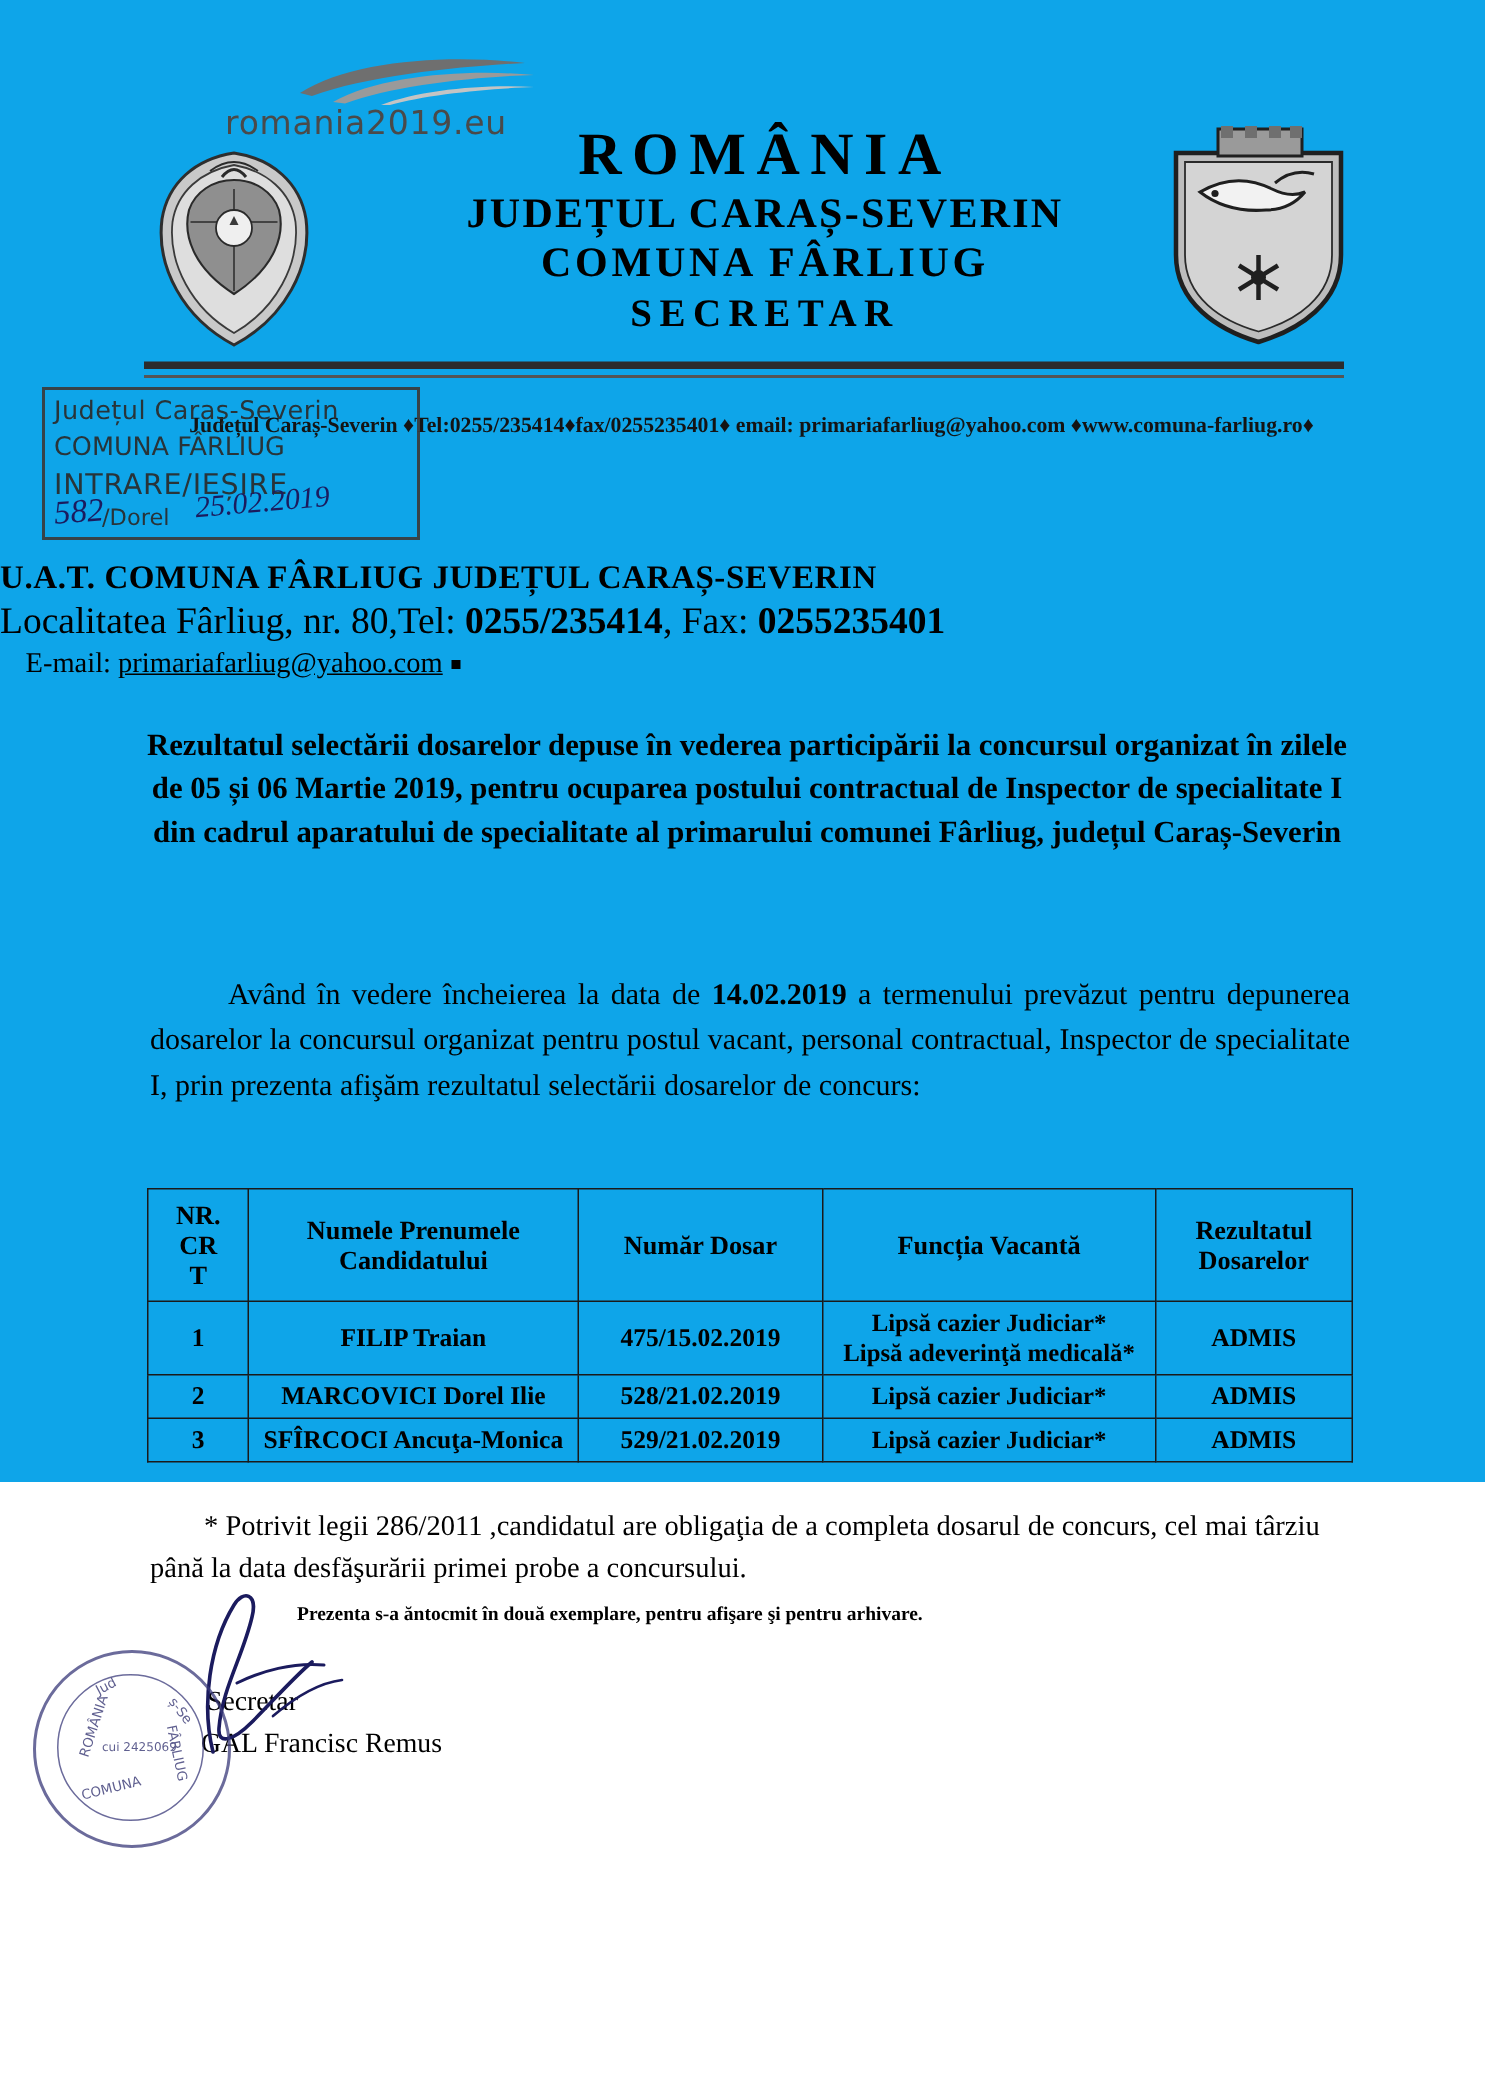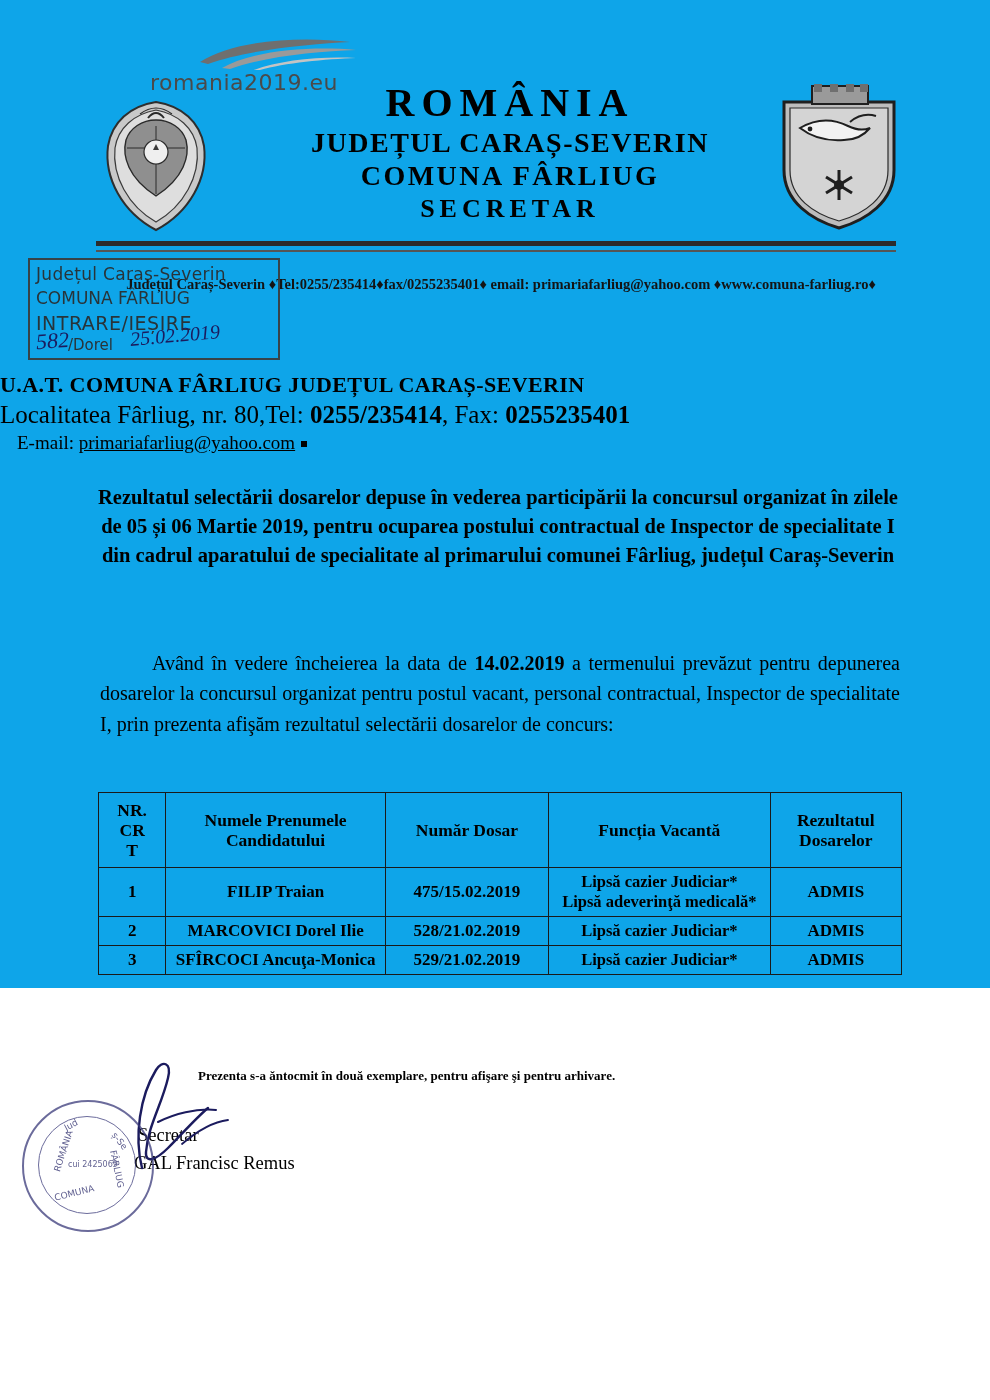--- a/index.html
+++ b/index.html
@@ -474,20 +474,21 @@
       <tr>
         <td class="cell-nr">3</td>
         <td>SFÎRCOCI Ancuţa-Monica</td>
         <td>529/21.02.2019</td>
         <td class="cell-func">Lipsă cazier Judiciar*</td>
         <td>ADMIS</td>
       </tr>
     </tbody>
   </table>
 
+  <div class="note">* Potrivit legii 286/2011 ,candidatul are obligaţia de a completa dosarul de concurs, cel mai târziu până la data desfăşurării primei probe a concursului.</div>
   <div class="note-2">Prezenta s-a ăntocmit în două exemplare, pentru afişare şi pentru arhivare.</div>
 
   <div class="signature">
     <div class="sig-role">Secretar</div>
     <div>GAL Francisc Remus</div>
   </div>
 
   <svg class="scribble" viewBox="0 0 130 120">
     <path d="M30 112 C22 80, 28 40, 44 14 C50 4, 60 6, 56 22 C50 48, 36 70, 34 96 C33 108, 44 104, 56 92 C70 78, 84 62, 96 52" fill="none" stroke="#1b1b5e" stroke-width="2.4" stroke-linecap="round"></path>
     <path d="M46 66 C62 58, 84 52, 104 54" fill="none" stroke="#1b1b5e" stroke-width="2" stroke-linecap="round"></path>

